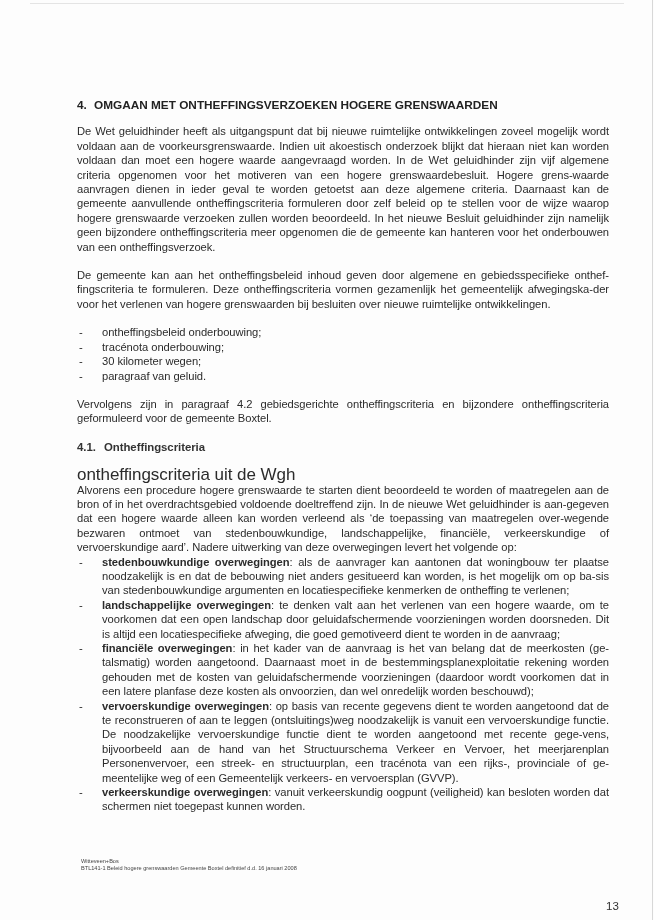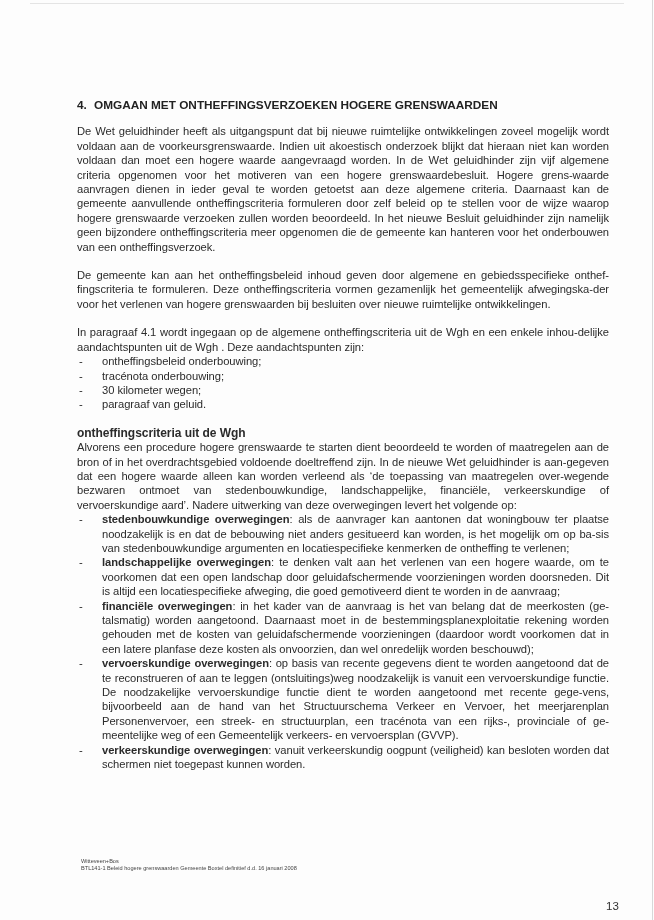--- a/index.html
+++ b/index.html
@@ -78,22 +78,22 @@
       font-size: 11.4px;
       font-weight: bold;
       color: #333;
     }
     h2.section .num {
       display: inline-block;
       width: 27px;
     }
     h3.sub {
       margin: 0;
-      font-size: 12px;
-      font-weight: bold;
+      font-size: 17px;
+      font-weight: normal;
       color: #2b2b2b;
     }
     ul.criteria { margin-bottom: 0; }
     b.term { font-weight: bold; }
     .footer-left {
       position: absolute;
       left: 81px;
       top: 858px;
       font-size: 5.6px;
       line-height: 7px;
@@ -116,30 +116,33 @@
   <div class="right-edge"></div>
 
   <div class="content">
 
     <h1 class="chapter">
       <span class="num">4.</span><span>OMGAAN MET ONTHEFFINGSVERZOEKEN HOGERE GRENSWAARDEN</span>
     </h1>
 
     <p>De Wet geluidhinder heeft als uitgangspunt dat bij nieuwe ruimtelijke ontwikkelingen zoveel mogelijk wordt  voldaan aan de voorkeursgrenswaarde. Indien uit akoestisch onderzoek blijkt dat hieraan niet kan worden voldaan dan moet een hogere waarde aangevraagd worden. In de Wet geluidhinder zijn vijf algemene criteria opgenomen voor het motiveren van een hogere grenswaardebesluit. Hogere grens-waarde aanvragen dienen in ieder geval te worden getoetst aan deze algemene criteria. Daarnaast kan de gemeente aanvullende ontheffingscriteria formuleren door zelf beleid op te stellen voor de wijze waarop hogere grenswaarde verzoeken zullen worden beoordeeld. In het nieuwe Besluit geluidhinder zijn namelijk geen bijzondere ontheffingscriteria meer opgenomen die de gemeente kan hanteren voor het onderbouwen van een ontheffingsverzoek.</p>
     <p>De gemeente kan aan het ontheffingsbeleid inhoud geven door algemene en gebiedsspecifieke onthef-fingscriteria te formuleren. Deze ontheffingscriteria vormen gezamenlijk het gemeentelijk afwegingska-der voor het verlenen van hogere grenswaarden bij besluiten over nieuwe ruimtelijke ontwikkelingen.</p>
-    <p class="tight">In paragraaf 4.1 wordt  ingegaan op de algemene ontheffingscriteria uit de Wgh en een enkele inhou-delijke aandachtspunten uit de Wgh . Deze aandachtspunten zijn:</p>
 
     <ul class="dash">
       <li><span class="dash-marker">-</span><span>ontheffingsbeleid onderbouwing;</span></li>
       <li><span class="dash-marker">-</span><span>tracénota onderbouwing;</span></li>
       <li><span class="dash-marker">-</span><span>30 kilometer wegen;</span></li>
       <li><span class="dash-marker">-</span><span>paragraaf van geluid.</span></li>
     </ul>
 
+    <p>Vervolgens zijn in paragraaf 4.2 gebiedsgerichte ontheffingscriteria en bijzondere ontheffingscriteria geformuleerd voor de gemeente Boxtel.</p>
 
+    <h2 class="section">
+      <span class="num">4.1.</span><span>Ontheffingscriteria</span>
+    </h2>
 
     <h3 class="sub">ontheffingscriteria uit de Wgh</h3>
     <p class="tight">Alvorens een procedure hogere grenswaarde te starten dient beoordeeld te worden of maatregelen aan de bron of in het overdrachtsgebied voldoende doeltreffend zijn. In de nieuwe Wet geluidhinder is aan-gegeven dat een hogere waarde alleen kan worden verleend als ‘de toepassing van maatregelen over-wegende bezwaren ontmoet van stedenbouwkundige, landschappelijke, financiële, verkeerskundige of vervoerskundige aard’. Nadere uitwerking van deze overwegingen levert het volgende op:</p>
 
     <ul class="dash criteria">
       <li><span class="dash-marker">-</span><b class="term">stedenbouwkundige overwegingen</b><span>: als de aanvrager kan aantonen dat woningbouw ter plaatse noodzakelijk is en dat de bebouwing niet anders gesitueerd kan worden, is het mogelijk om op ba-sis van stedenbouwkundige argumenten en locatiespecifieke kenmerken de ontheffing te verlenen;</span></li>
       <li><span class="dash-marker">-</span><b class="term">landschappelijke overwegingen</b><span>: te denken valt aan het verlenen van een hogere waarde, om te voorkomen dat een open landschap door geluidafschermende voorzieningen worden doorsneden. Dit is altijd een locatiespecifieke afweging, die goed gemotiveerd dient te worden in de aanvraag;</span></li>
       <li><span class="dash-marker">-</span><b class="term">financiële overwegingen</b><span>: in het kader van de aanvraag is het van belang dat de meerkosten (ge-talsmatig) worden aangetoond. Daarnaast moet in de bestemmingsplanexploitatie rekening worden gehouden met de kosten van geluidafschermende voorzieningen (daardoor wordt voorkomen dat in een latere planfase deze kosten als onvoorzien, dan wel onredelijk worden beschouwd);</span></li>
       <li><span class="dash-marker">-</span><b class="term">vervoerskundige overwegingen</b><span>: op basis van recente gegevens dient te worden aangetoond dat de te reconstrueren of aan te leggen (ontsluitings)weg noodzakelijk is vanuit een vervoerskundige functie. De noodzakelijke vervoerskundige functie dient te worden aangetoond met recente gege-vens, bijvoorbeeld aan de hand van het Structuurschema Verkeer en Vervoer, het meerjarenplan Personenvervoer, een streek- en structuurplan, een tracénota van een rijks-, provinciale of ge-meentelijke weg of een Gemeentelijk verkeers- en vervoersplan (GVVP).</span></li>
       <li><span class="dash-marker">-</span><b class="term">verkeerskundige overwegingen</b><span>: vanuit verkeerskundig oogpunt (veiligheid) kan besloten worden dat schermen niet toegepast kunnen worden.</span></li>

